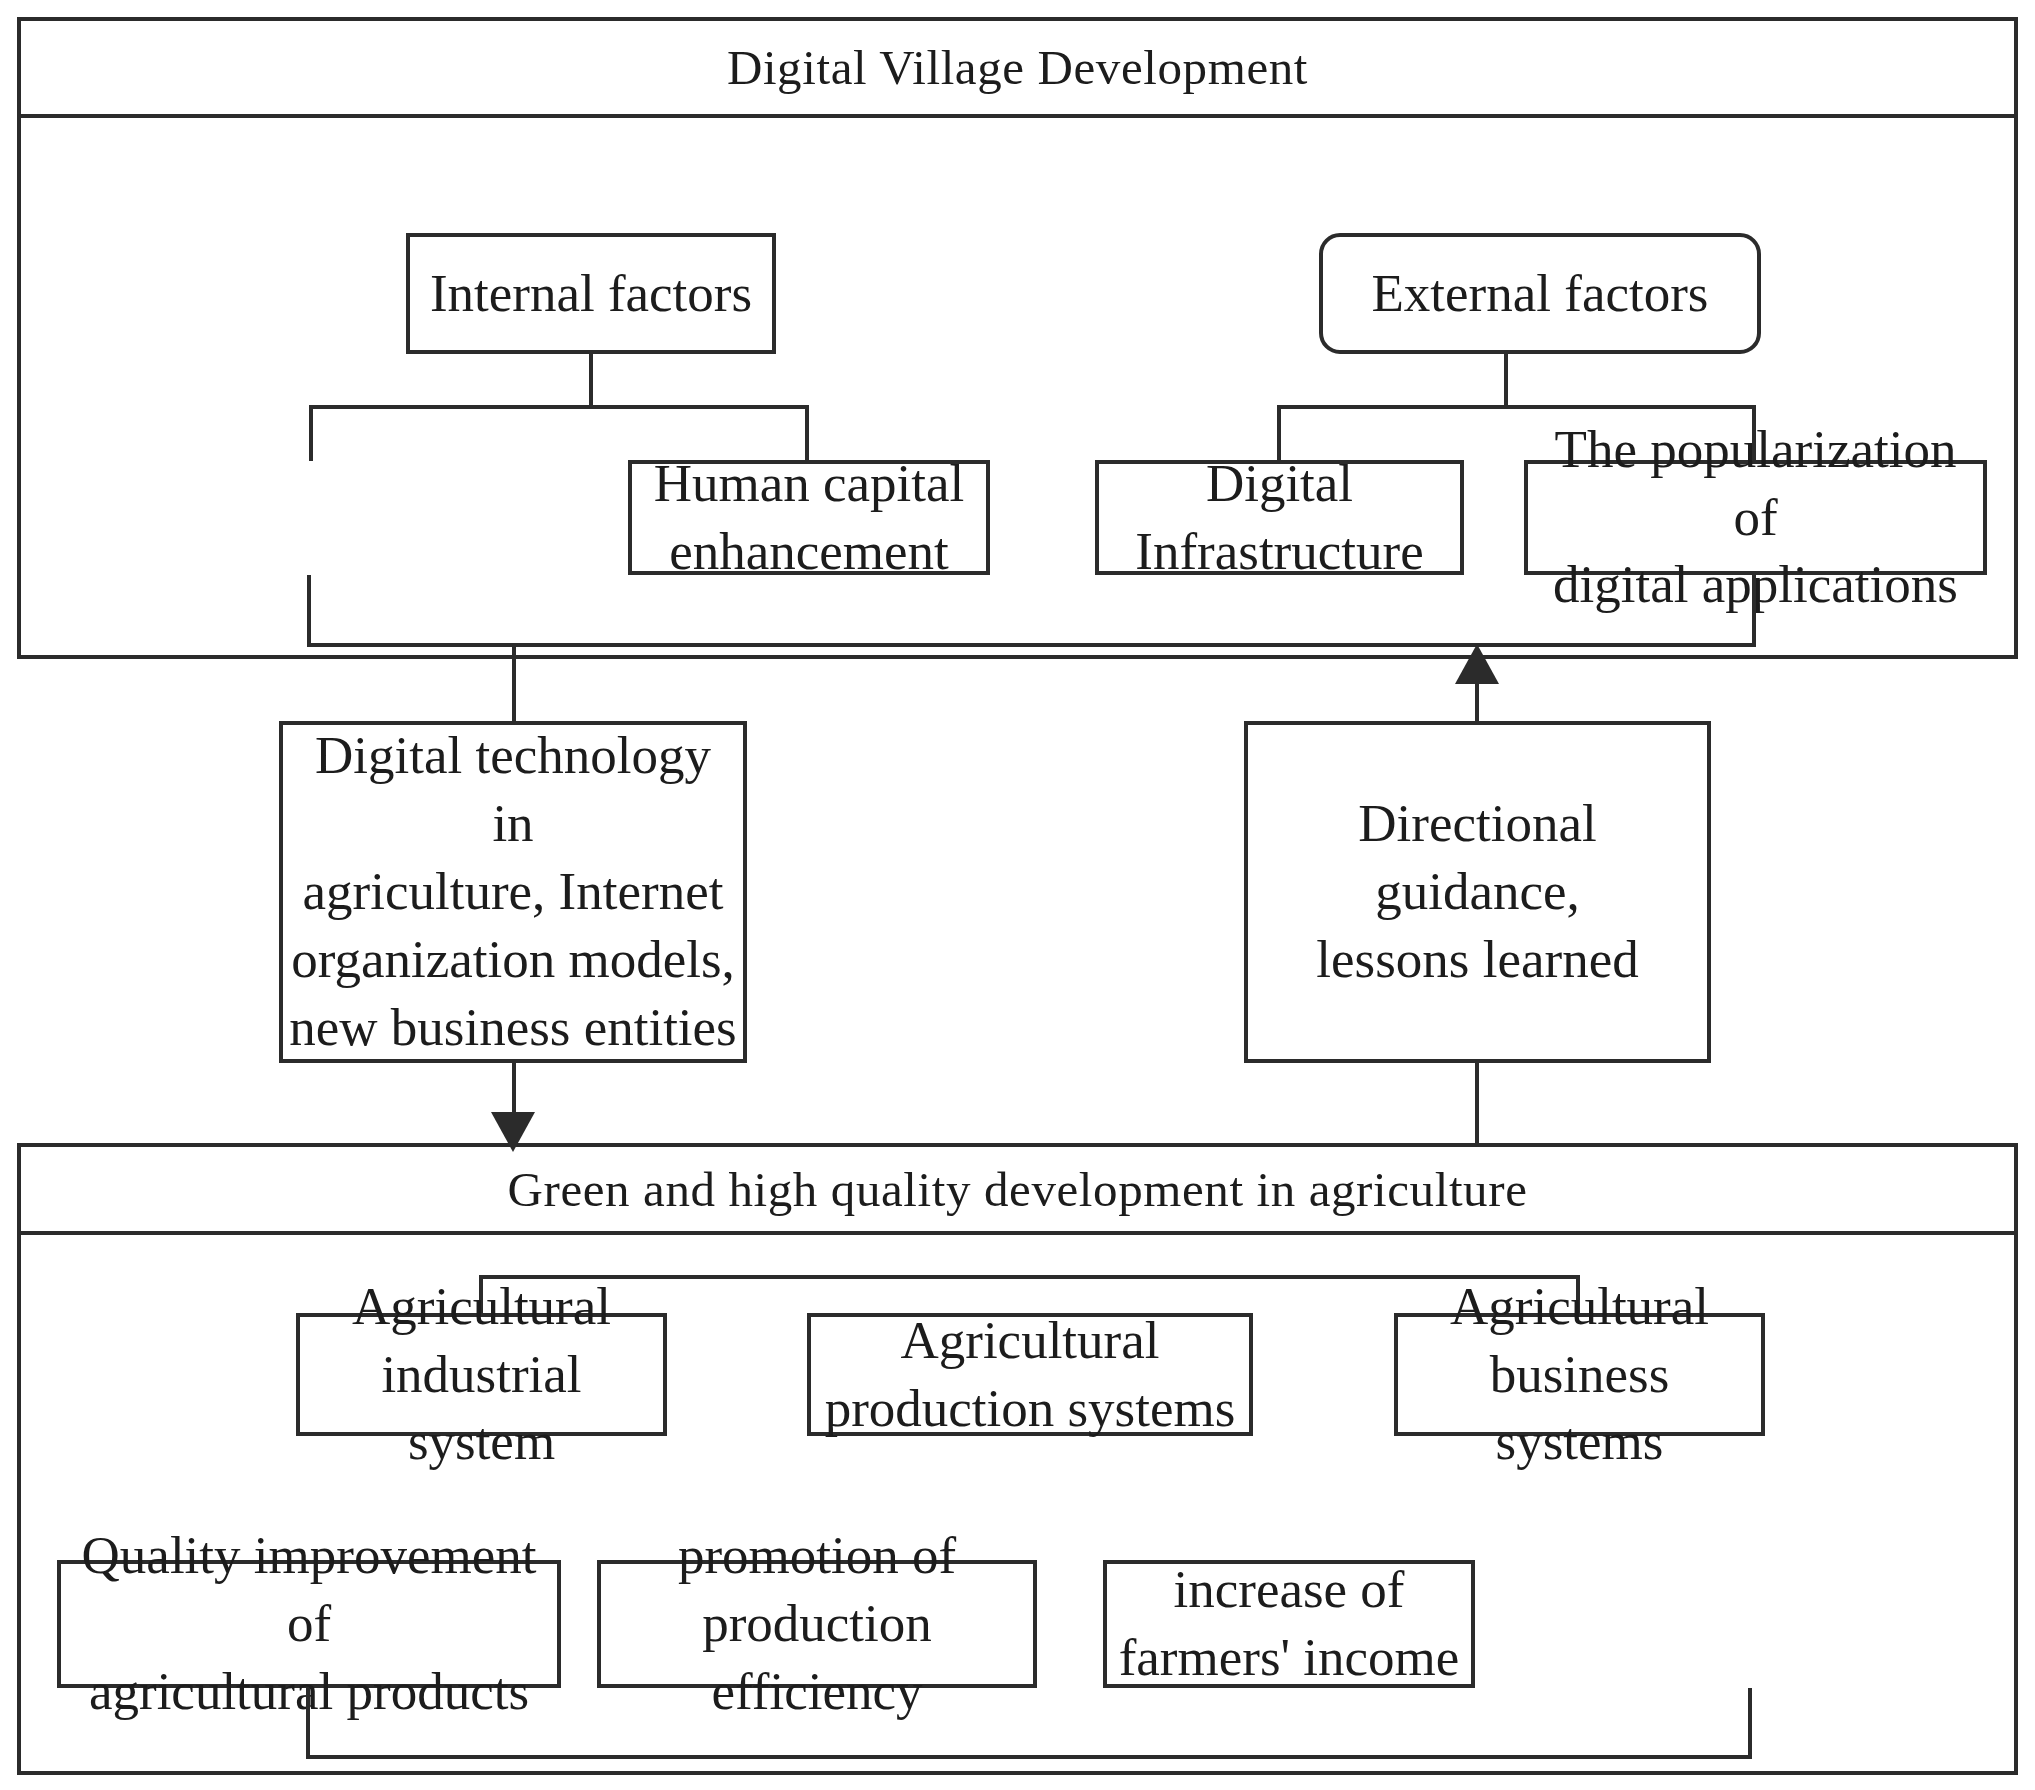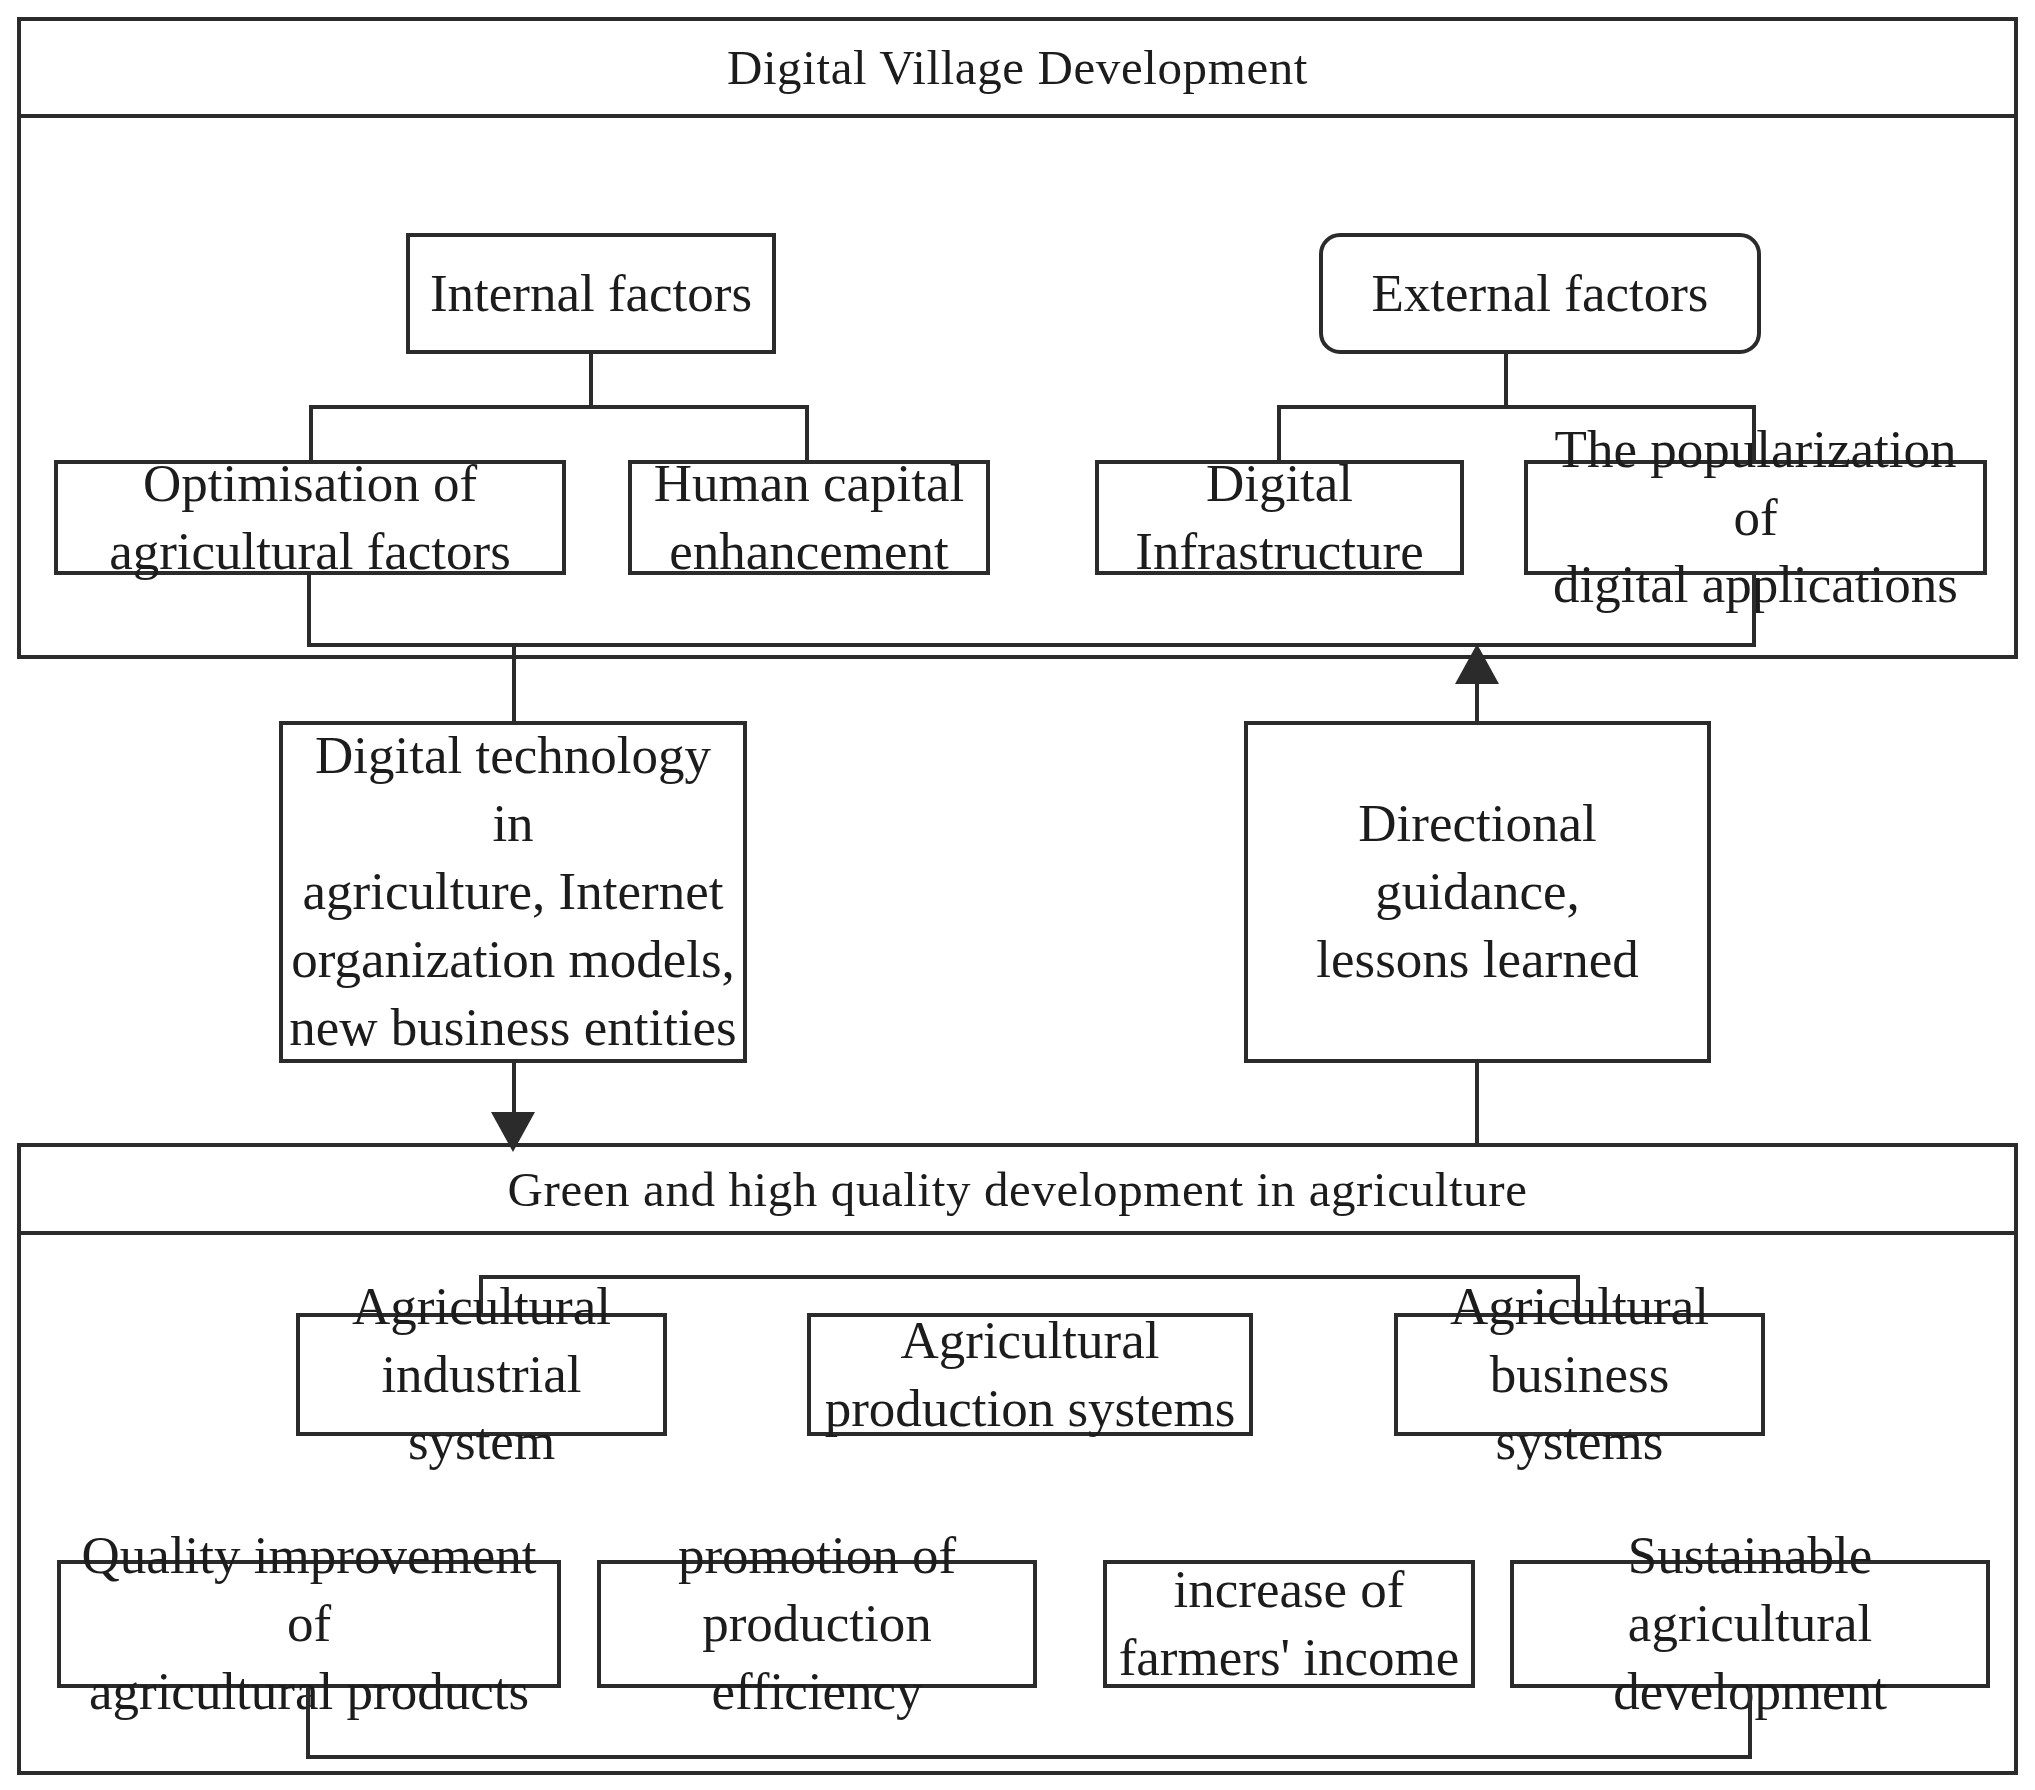--- a/index.html
+++ b/index.html
@@ -65,22 +65,20 @@
 
 <div id="canvas">
 
   <div class="container" style="left:17px;top:17px;width:2001px;height:642px;">
     <div class="band" style="height:97px;">Digital Village Development</div>
   </div>
 
   <div class="node" style="left:406px;top:233px;width:370px;height:121px;">Internal factors</div>
   <div class="node" style="left:1319px;top:233px;width:442px;height:121px;border-radius:21px;">External factors</div>
 
-  <div class="node" style="left:54px;top:460px;width:512px;height:115px;">Optimisation of
-agricultural factors</div>
   <div class="node" style="left:628px;top:460px;width:362px;height:115px;">Human capital
 enhancement</div>
   <div class="node" style="left:1095px;top:460px;width:369px;height:115px;">Digital
 Infrastructure</div>
   <div class="node" style="left:1524px;top:460px;width:463px;height:115px;">The popularization of
 digital applications</div>
 
   <div class="ln" style="left:589px;top:354px;width:3.7px;height:53px;"></div>
   <div class="ln" style="left:309px;top:405px;width:500px;height:3.7px;"></div>
   <div class="ln" style="left:309px;top:405px;width:3.7px;height:56px;"></div>
@@ -126,21 +124,19 @@
 production systems</div>
   <div class="node" style="left:1394px;top:1313px;width:371px;height:123px;">Agricultural
 business systems</div>
 
   <div class="node" style="left:57px;top:1560px;width:504px;height:128px;">Quality improvement of
 agricultural products</div>
   <div class="node" style="left:597px;top:1560px;width:440px;height:128px;">promotion of
 production  efficiency</div>
   <div class="node" style="left:1103px;top:1560px;width:372px;height:128px;">increase of
 farmers' income</div>
-  <div class="node" style="left:1510px;top:1560px;width:480px;height:128px;">Sustainable agricultural
-development</div>
 
   <div class="ln" style="left:306px;top:1688px;width:3.7px;height:71px;"></div>
   <div class="ln" style="left:306px;top:1755px;width:1445px;height:3.7px;"></div>
   <div class="ln" style="left:1748px;top:1688px;width:3.7px;height:71px;"></div>
 
 </div>
 
 
 </body></html>

